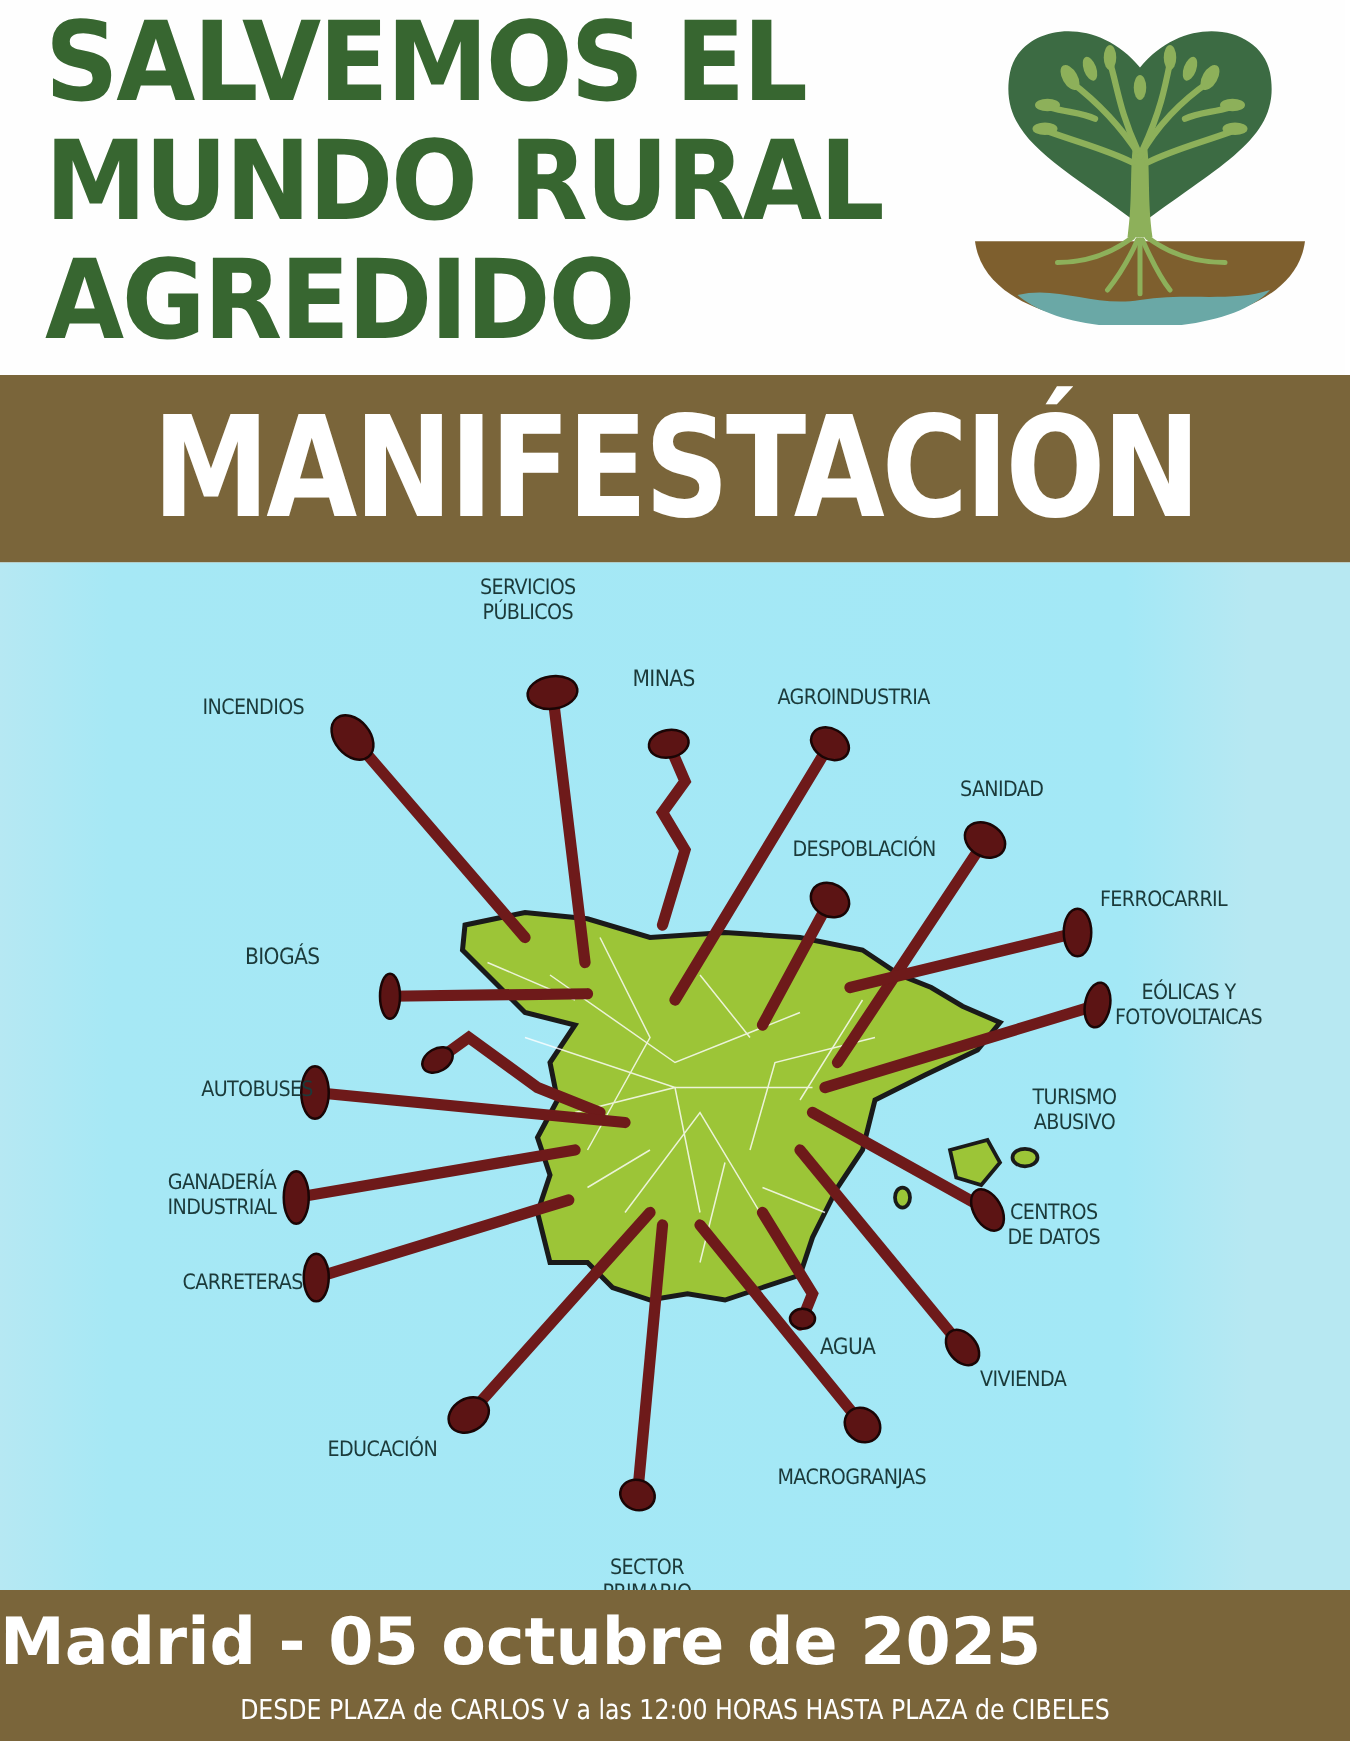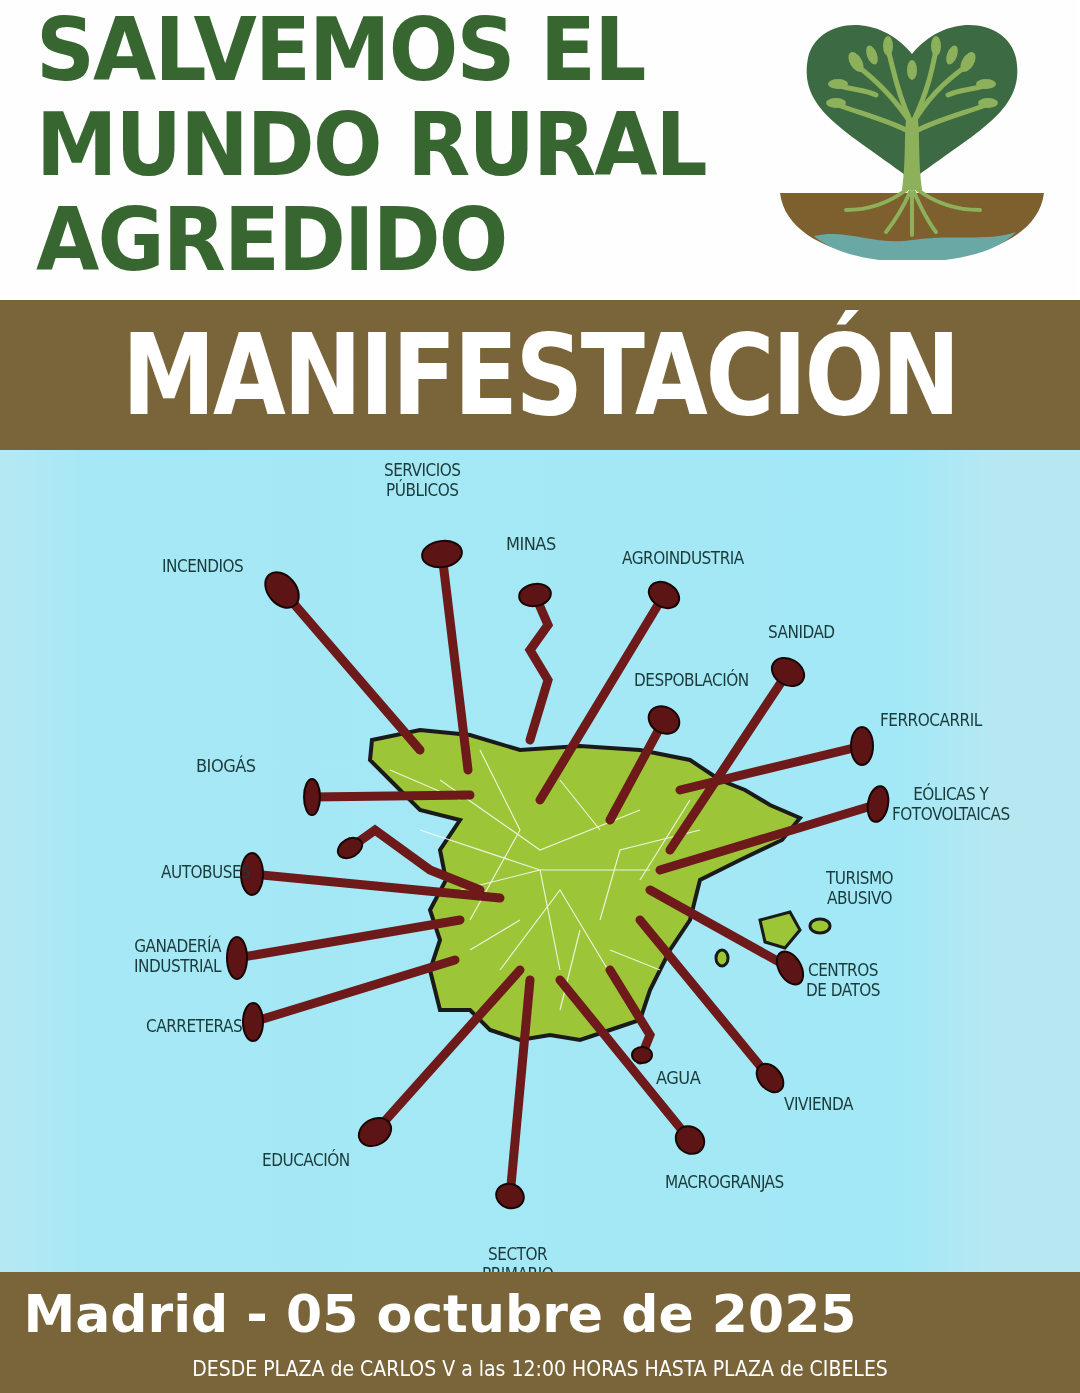--- a/index.html
+++ b/index.html
@@ -8,21 +8,21 @@
   .title { position: absolute; left: 36px; top: 2px; margin: 0; color: #376630; font-family: "DejaVu Sans", sans-serif; font-weight: bold; font-size: 88px; line-height: 95px; letter-spacing: -2px; transform: scaleX(0.93); transform-origin: left top; }
   .title span { display: block; }
   .logo { position: absolute; left: 776px; top: 10px; width: 272px; height: 250px; }
   .band { position: absolute; left: 0; top: 300px; width: 1080px; height: 150px; background: #7a653a; }
   .manif { position: absolute; left: 0; top: 300px; width: 1080px; height: 150px; display: flex; align-items: center; justify-content: center; color: #ffffff; font-family: "DejaVu Sans", sans-serif; font-weight: bold; font-size: 112px; letter-spacing: -3px; transform: scaleX(0.84); transform-origin: center; }
   .map-area { position: absolute; left: 0; top: 450px; width: 1080px; height: 986px; background: linear-gradient(90deg, #b6e8f3 0px, #a6e8f5 90px, #a3e8f6 900px, #b7e8f2 1000px); }
   .map-svg { position: absolute; left: 0; top: 0; width: 1080px; height: 822px; }
   .lbl { position: absolute; color: #1b3a3a; font-family: "DejaVu Sans Condensed", "DejaVu Sans", sans-serif; font-size: 17px; line-height: 20px; letter-spacing: -0.5px; text-transform: uppercase; white-space: pre; text-align: center; }
   .lbl.big { font-size: 18px; }
   .footer { position: absolute; left: 0; top: 1272px; width: 1080px; height: 121px; background: #7a653a; }
-  .date { position: absolute; left: 0; top: 1280px; width: 880px; text-align: center; color: #ffffff; font-family: "DejaVu Sans", sans-serif; font-weight: bold; font-size: 52px; line-height: 68px; letter-spacing: 0px; }
+  .date { position: absolute; left: 0; top: 1280px; width: 880px; color: #ffffff; font-family: "DejaVu Sans", sans-serif; font-weight: bold; font-size: 52px; line-height: 68px; letter-spacing: 0px; }
   .route { position: absolute; left: 0; top: 1352px; width: 1080px; text-align: center; color: #ffffff; font-family: "DejaVu Sans", sans-serif; font-size: 22px; line-height: 34px; transform: scaleX(0.86); transform-origin: center; }
 </style>
 </head>
 <body>
 
 <div class="header">
   <h1 class="title">
     <span>SALVEMOS EL</span>
     <span>MUNDO RURAL</span>
     <span>AGREDIDO</span>
@@ -146,20 +146,20 @@
   <div class="lbl" style="left:826px;top:418px;">TURISMO
 ABUSIVO</div>
   <div class="lbl" style="left:134px;top:486px;">GANADERÍA
 INDUSTRIAL</div>
   <div class="lbl" style="left:806px;top:510px;">CENTROS
 DE DATOS</div>
   <div class="lbl" style="left:146px;top:566px;">CARRETERAS</div>
   <div class="lbl big" style="left:656px;top:618px;">AGUA</div>
   <div class="lbl" style="left:784px;top:644px;text-align:right;">VIVIENDA</div>
   <div class="lbl" style="left:262px;top:700px;">EDUCACIÓN</div>
-  <div class="lbl" style="left:622px;top:722px;margin-left:43px;">MACROGRANJAS</div>
+  <div class="lbl" style="left:622px;top:722px;">MACROGRANJAS</div>
   <div class="lbl" style="left:482px;top:766px;margin-top:28px;">SECTOR
 PRIMARIO</div>
 </div>
 
 <div class="footer"></div>
 <div class="date">Madrid - 05 octubre de 2025</div>
 <div class="route">DESDE PLAZA de CARLOS V a las 12:00 HORAS HASTA PLAZA de CIBELES</div>
 
 </body></html>

